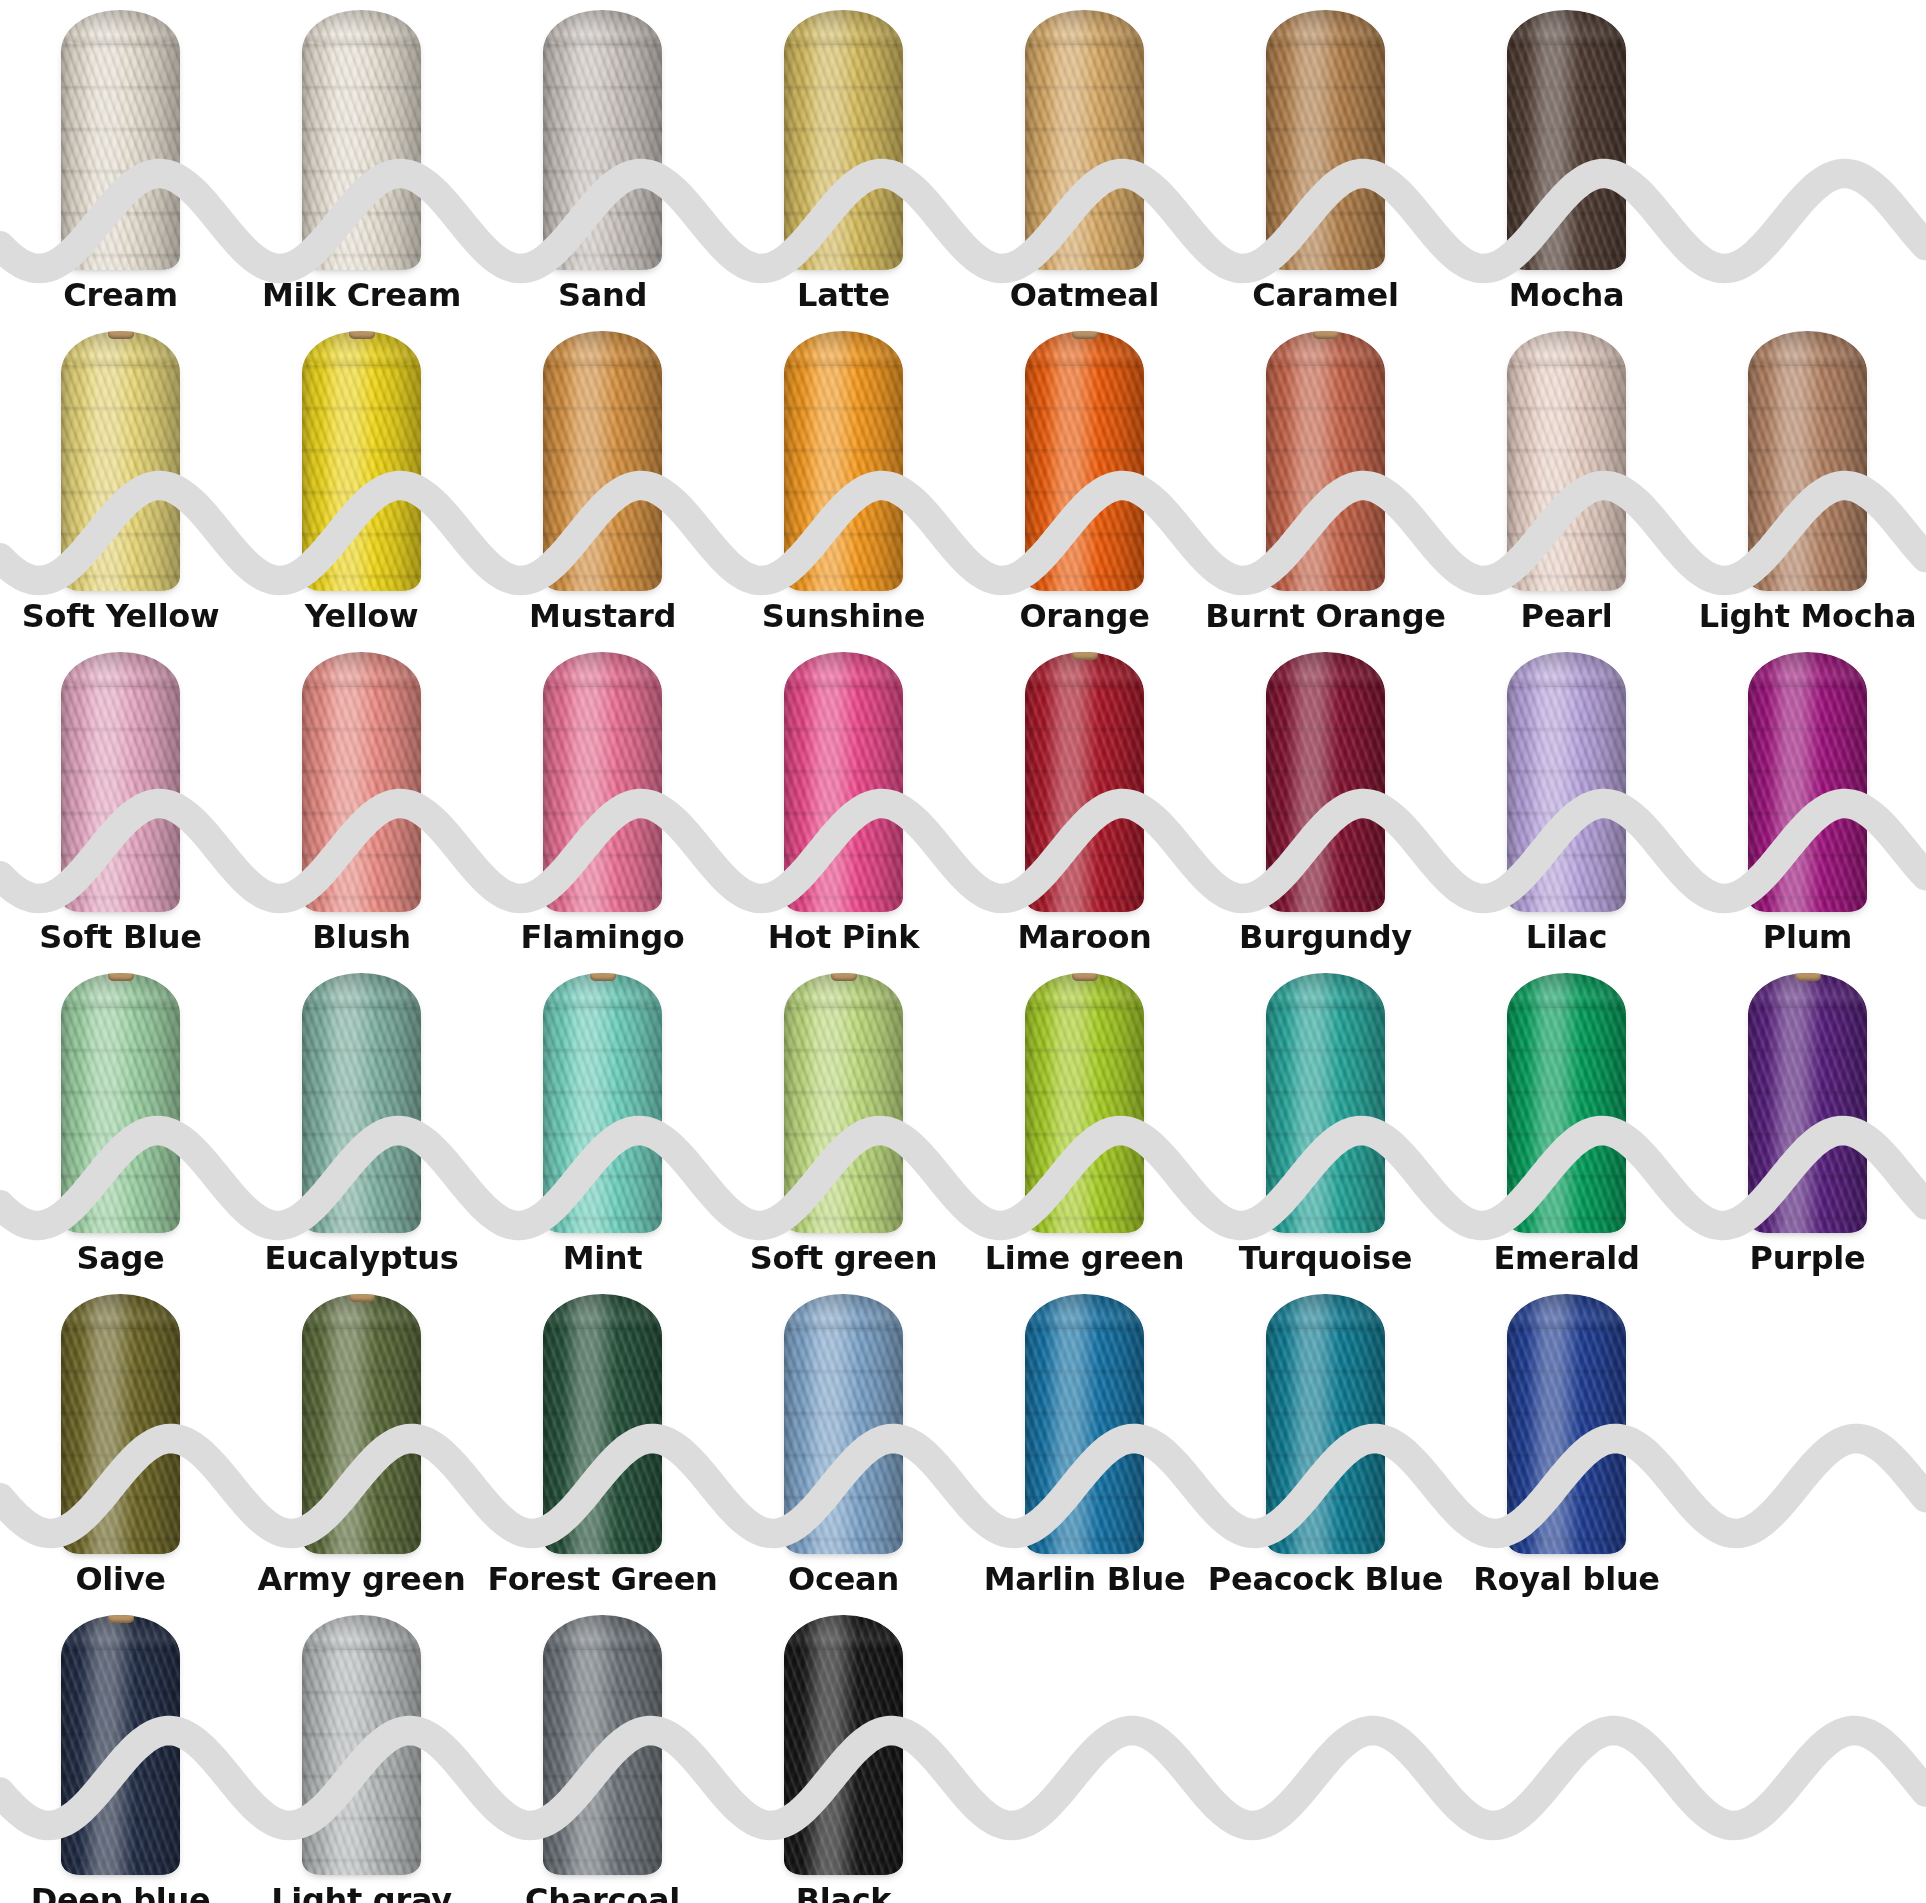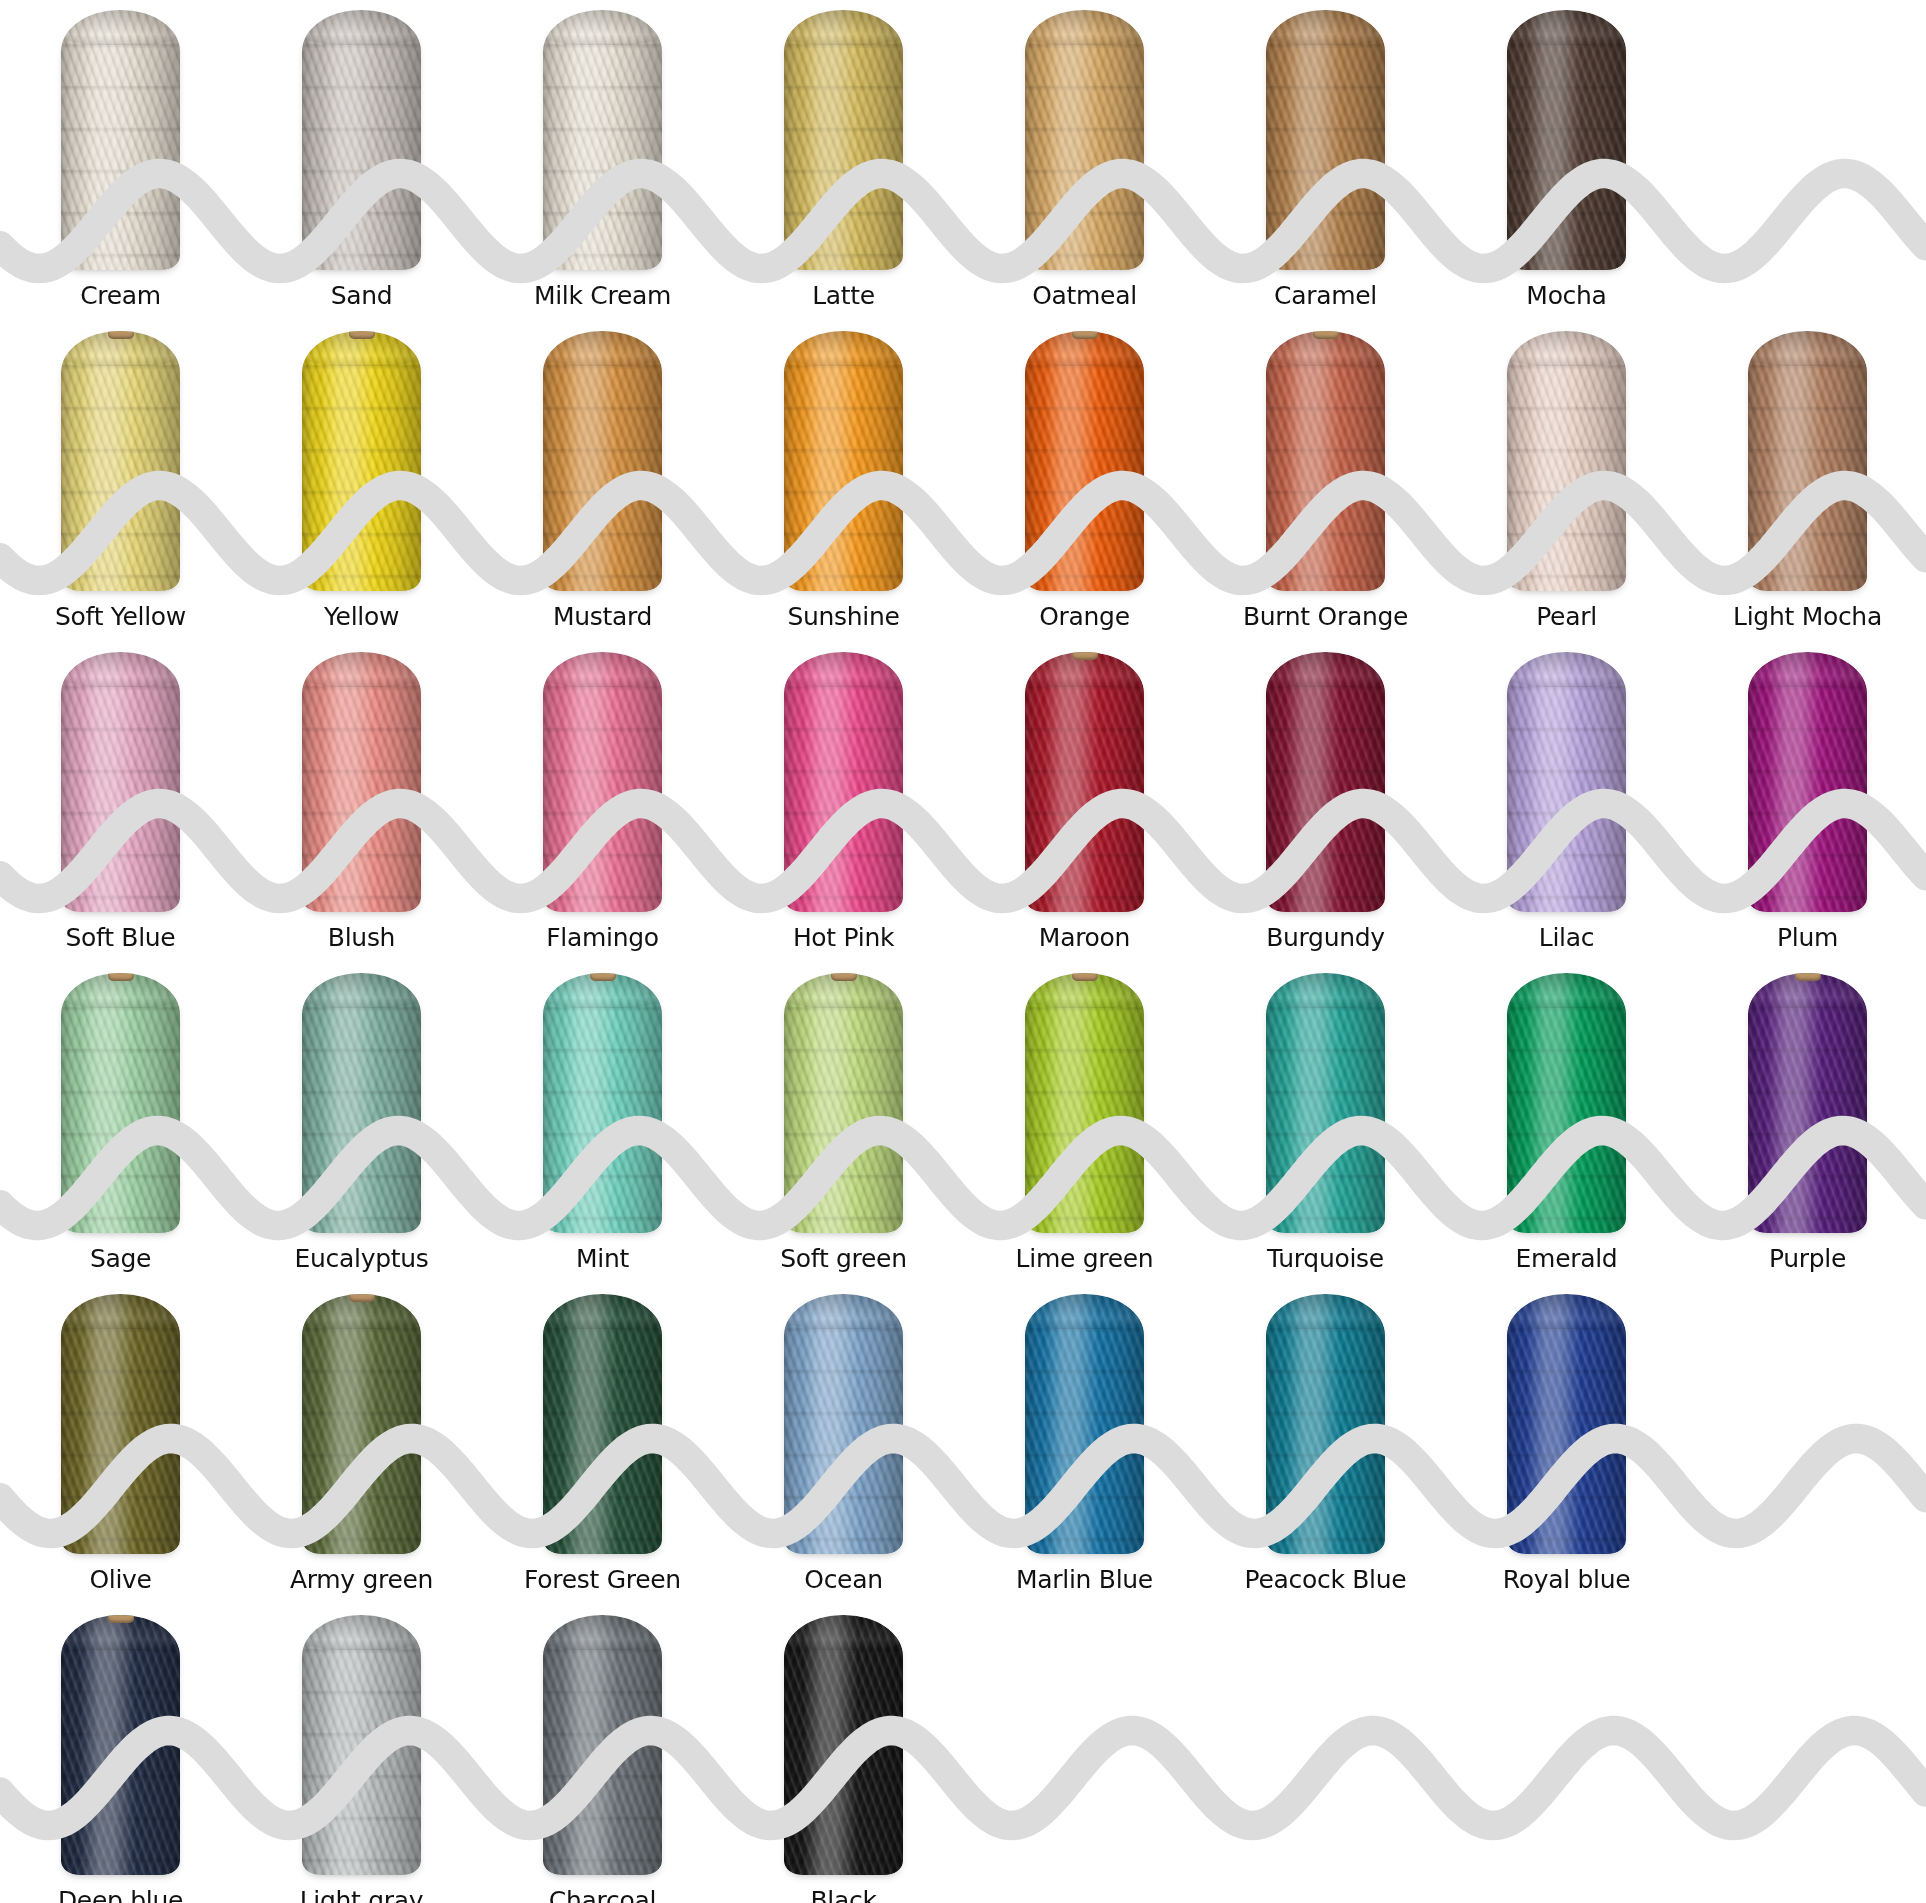--- a/index.html
+++ b/index.html
@@ -147,22 +147,22 @@
     left:0;
     width:1926px;
     height:154px;
     pointer-events:none;
     z-index:5;
   }
   .label{
     height:51px;
     line-height:51px;
     font-family:"DejaVu Sans","Liberation Sans",sans-serif;
-    font-size:25px;
-    font-weight:400;
+    font-size:32px;
+    font-weight:700;
     color:#111111;
     letter-spacing:-0.3px;
     white-space:nowrap;
     text-align:right;
     position:relative;
     z-index:8;
   }
   .row-last .cells{justify-content:flex-start;}
 </style>
 </head>
@@ -186,45 +186,45 @@
               <div class="hilite"></div>
               <div class="top-cap"></div>
             </div>
           </div>
           <div class="label">Cream</div>
         </div>
         <div class="cell">
           <div class="spool-wrap">
             <div class="spool-shadow"></div>
             <div class="spool">
+              <div class="base" style="background:#e9e2d4"></div>
+              <div class="weave-a"></div>
+              <div class="weave-b"></div>
+              <div class="bands"></div>
+              <div class="shade"></div>
+              <div class="hilite"></div>
+              <div class="top-cap"></div>
+            </div>
+          </div>
+          <div class="label">Milk Cream</div>
+        </div>
+        <div class="cell">
+          <div class="spool-wrap">
+            <div class="spool-shadow"></div>
+            <div class="spool">
               <div class="base" style="background:#ccc5c0"></div>
               <div class="weave-a"></div>
               <div class="weave-b"></div>
               <div class="bands"></div>
               <div class="shade"></div>
               <div class="hilite"></div>
               <div class="top-cap"></div>
             </div>
           </div>
           <div class="label">Sand</div>
-        </div>
-        <div class="cell">
-          <div class="spool-wrap">
-            <div class="spool-shadow"></div>
-            <div class="spool">
-              <div class="base" style="background:#e9e2d4"></div>
-              <div class="weave-a"></div>
-              <div class="weave-b"></div>
-              <div class="bands"></div>
-              <div class="shade"></div>
-              <div class="hilite"></div>
-              <div class="top-cap"></div>
-            </div>
-          </div>
-          <div class="label">Milk Cream</div>
         </div>
         <div class="cell">
           <div class="spool-wrap">
             <div class="spool-shadow"></div>
             <div class="spool">
               <div class="base" style="background:#d7bd5c"></div>
               <div class="weave-a"></div>
               <div class="weave-b"></div>
               <div class="bands"></div>
               <div class="shade"></div>

